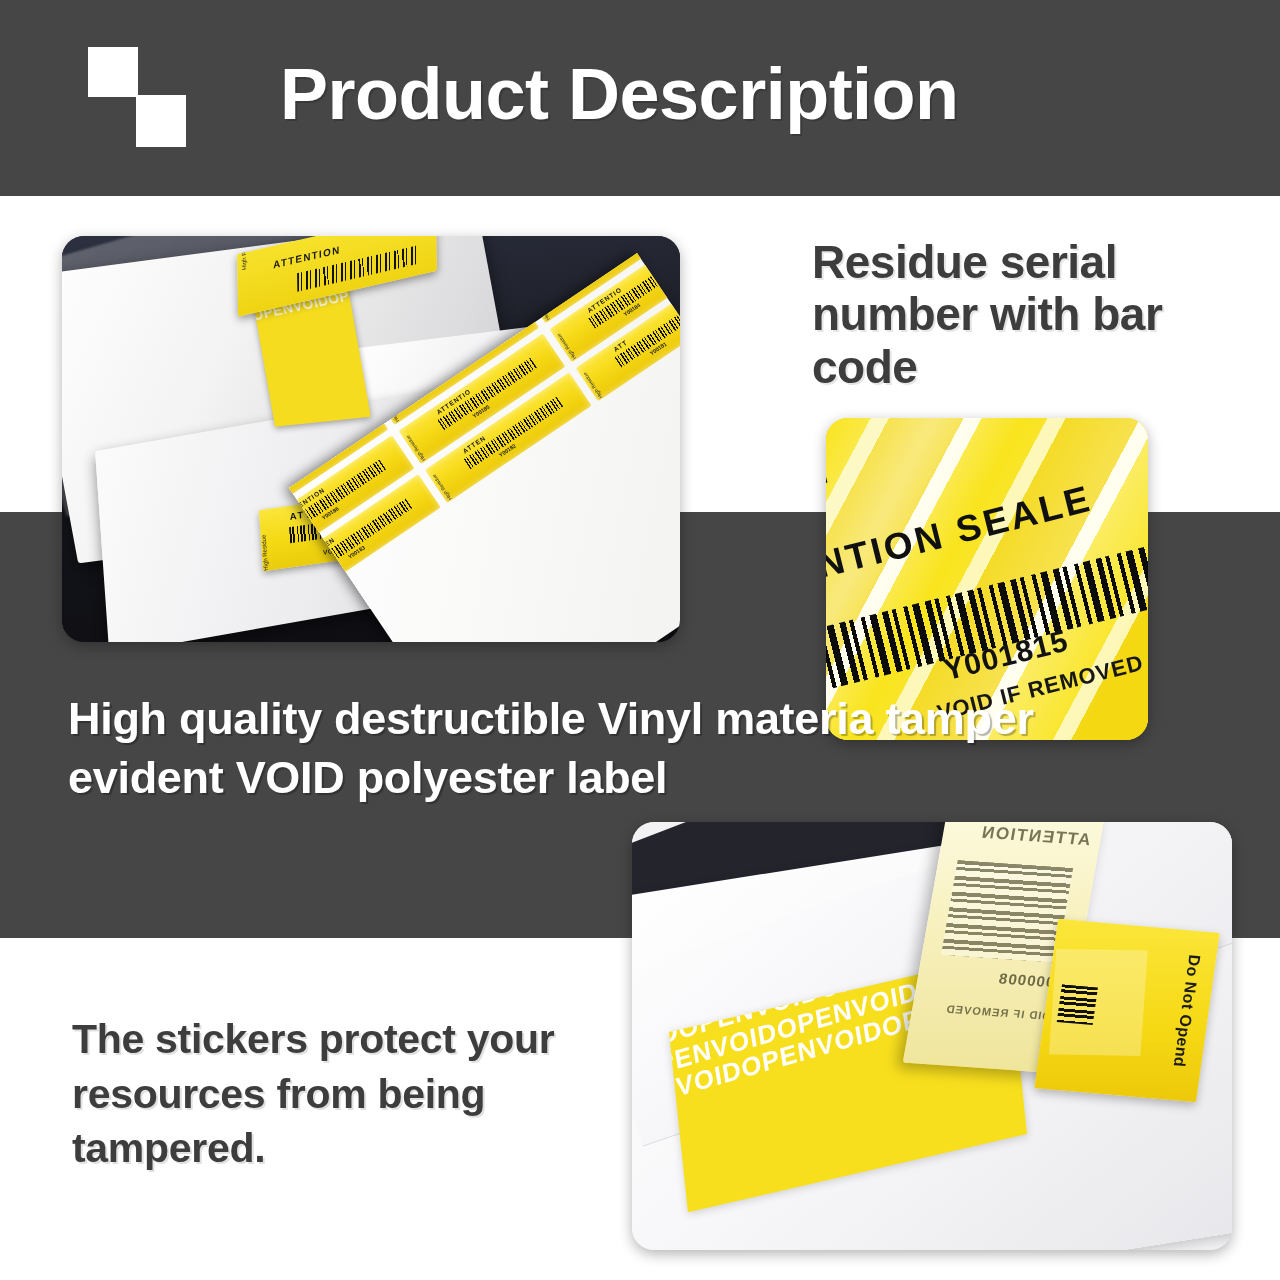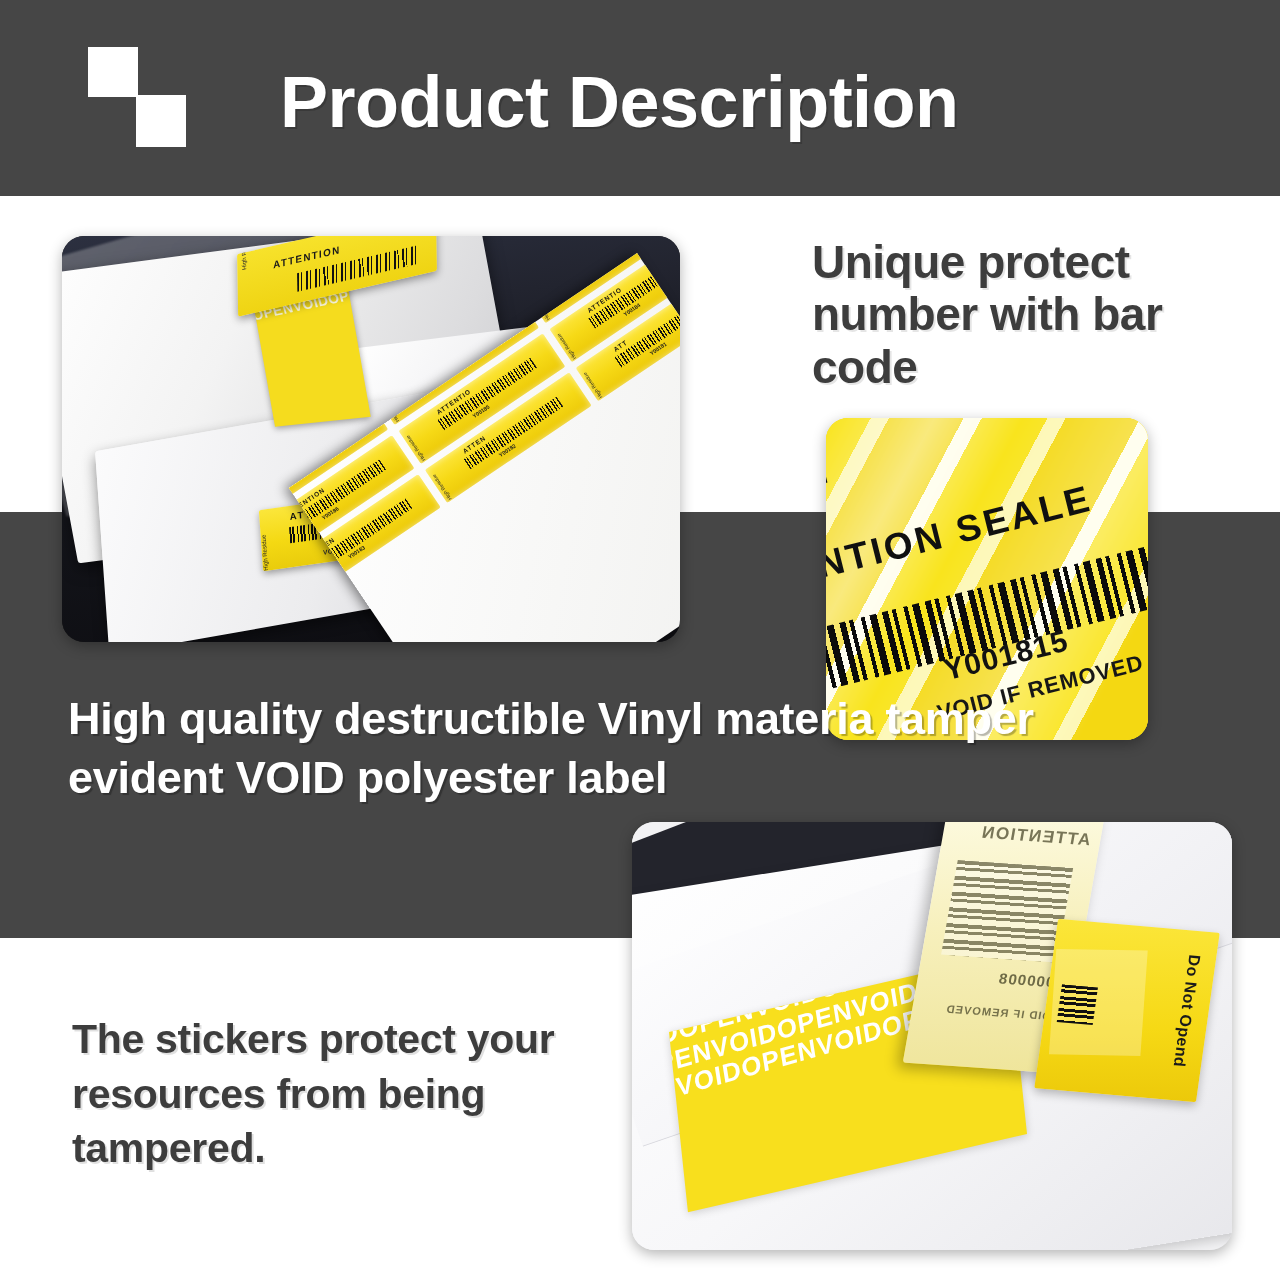--- a/index.html
+++ b/index.html
@@ -31,21 +31,20 @@
   }
   .logo .sq1 { left:0; top:0; width:50px; height:50px; }
   .logo .sq2 { left:48px; top:48px; width:50px; height:52px; }
 
   .header-title {
     position:absolute; left:280px; top:57px;
     font-size:72px; font-weight:bold; color:#ffffff;
     letter-spacing:-0.5px; line-height:1.05;
     text-shadow:2px 2px 0 rgba(0,0,0,0.18);
     white-space:nowrap;
-    margin-top:8px;
   }
 
   
   .txt-serial {
     position:absolute; left:812px; top:236px; width:380px;
     font-size:46px; font-weight:bold; color:#3d3d3d;
     line-height:1.14; letter-spacing:-0.5px;
     text-shadow:2px 2px 0 rgba(0,0,0,0.10);
   }
   .txt-quality {
@@ -443,21 +442,21 @@
           <div class="cell">
             <div class="chr">High Residue</div>
             <div class="ct">ATT</div>
             <div class="cb"></div>
             <div class="cs">Y00181</div>
           </div>
         </div>
     </div>
   </div>
 
-  <div class="txt-serial">Unique protect number with bar code</div>
+  <div class="txt-serial">Residue serial number with bar code</div>
 
   <div class="photo photo-2">
     <div class="p2-wrap">
       <div class="p2-stripes"></div>
       <div class="p2-sheen"></div>
       <div class="p2-rot">
         <div class="p2-voidtop">VOID I</div>
         <div class="p2-attention">TENTION SEALE</div>
         <div class="p2-bars"></div>
         <div class="p2-serial">Y001815</div>

